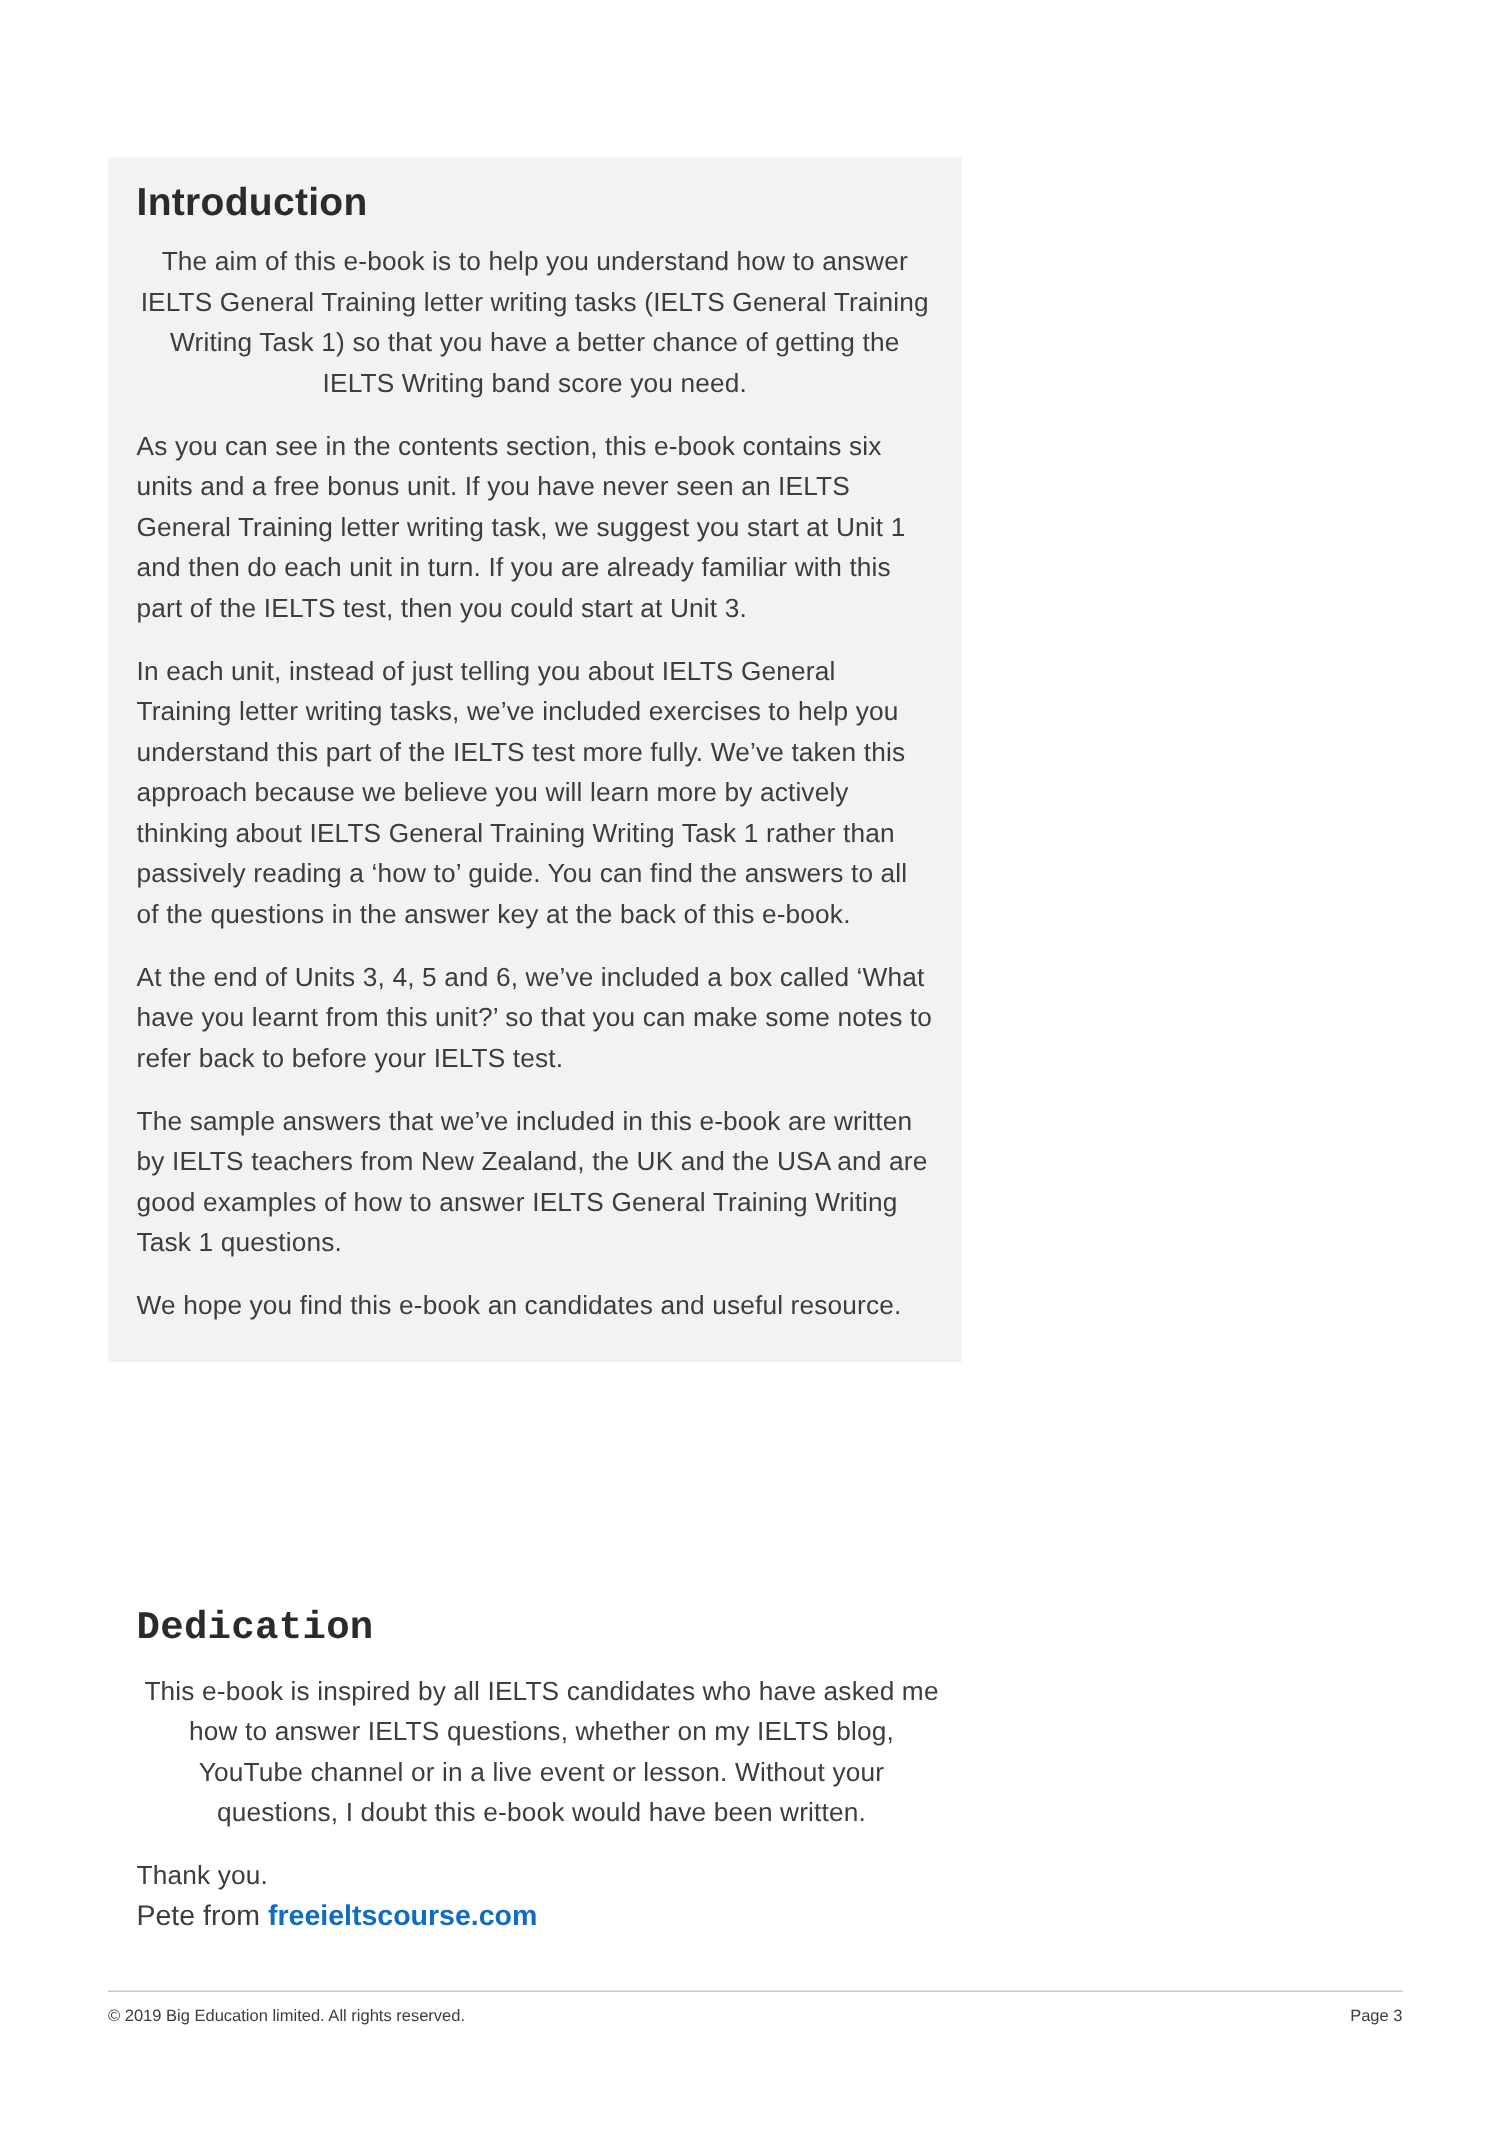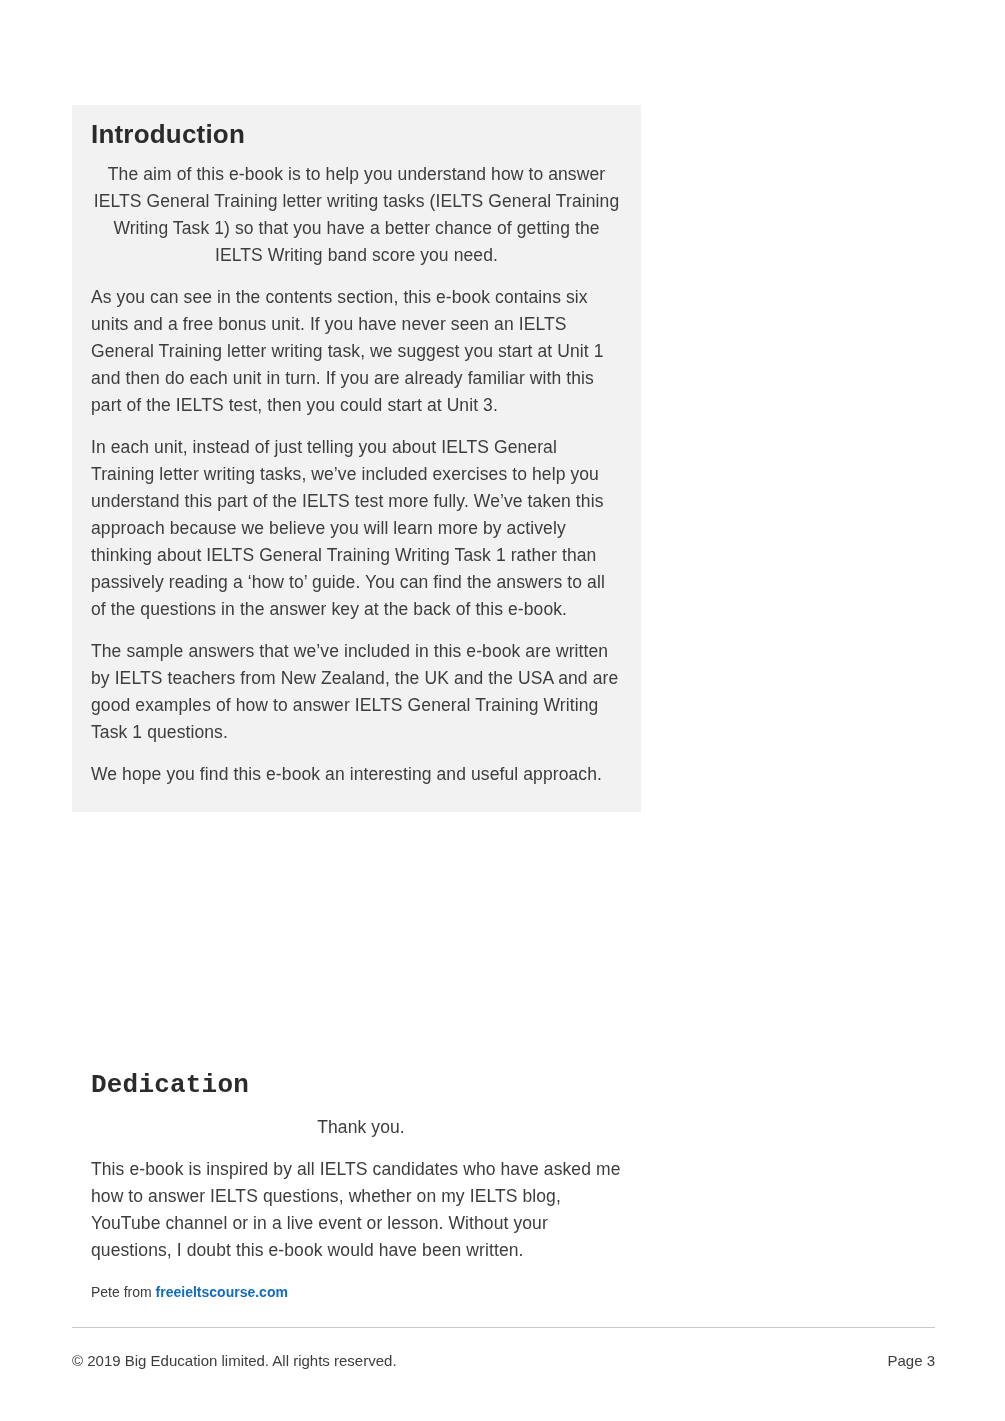--- a/index.html
+++ b/index.html
@@ -46,24 +46,23 @@
   
   .dedication {
     position: absolute;
     left: 91px;
     top: 1069px;
     width: 540px;
   }
   .dedication .section-title { margin-bottom: 13px; font-family: Liberation Mono, monospace; }
 
   .signature {
-    font-size: 14px;
+    font-size: 19px;
     line-height: 27px;
     color: #3d3d3d;
-    margin-top: 15px;
   }
   .link {
     color: #0f6cbe;
     font-weight: bold;
     text-decoration: none;
     cursor: pointer;
   }
 
   
   .footer {
@@ -71,44 +70,44 @@
     left: 72px;
     top: 1327px;
     width: 863px;
     border-top: 1px solid #c9c9c9;
     padding-top: 7px;
     display: flex;
     justify-content: space-between;
     align-items: baseline;
   }
   .footer span {
-    font-size: 15px;
+    font-size: 11px;
     line-height: 19px;
     color: #3d3d3d;
-    margin-top: 16px;
   }
 </style>
 </head>
 <body>
 
 <div class="page">
 
   <section class="intro-box">
     <h1 class="section-title">Introduction</h1>
     <p class="body-para">The aim of this e-book is to help you understand how to answer IELTS General Training letter writing tasks (IELTS General Training Writing Task 1) so that you have a better chance of getting the IELTS Writing band score you need.</p>
     <p class="body-para">As you can see in the contents section, this e-book contains six units and a free bonus unit. If you have never seen an IELTS General Training letter writing task, we suggest you start at Unit 1 and then do each unit in turn. If you are already familiar with this part of the IELTS test, then you could start at Unit 3.</p>
     <p class="body-para">In each unit, instead of just telling you about IELTS General Training letter writing tasks, we’ve included exercises to help you understand this part of the IELTS test more fully. We’ve taken this approach because we believe you will learn more by actively thinking about IELTS General Training Writing Task 1 rather than passively reading a ‘how to’ guide. You can find the answers to all of the questions in the answer key at the back of this e-book.</p>
+    <p class="body-para">At the end of Units 3, 4, 5 and 6, we’ve included a box called ‘What have you learnt from this unit?’ so that you can make some notes to refer back to before your IELTS test.</p>
     <p class="body-para">The sample answers that we’ve included in this e-book are written by IELTS teachers from New Zealand, the UK and the USA and are good examples of how to answer IELTS General Training Writing Task 1 questions.</p>
-    <p class="body-para">We hope you find this e-book an interesting and useful approach.</p>
+    <p class="body-para">We hope you find this e-book an candidates and useful resource.</p>
   </section>
 
   <section class="dedication">
     <h1 class="section-title">Dedication</h1>
+    <p class="body-para">This e-book is inspired by all IELTS candidates who have asked me how to answer IELTS questions, whether on my IELTS blog, YouTube channel or in a live event or lesson. Without your questions, I doubt this e-book would have been written.</p>
     <p class="body-para">Thank you.</p>
-    <p class="body-para">This e-book is inspired by all IELTS candidates who have asked me how to answer IELTS questions, whether on my IELTS blog, YouTube channel or in a live event or lesson. Without your questions, I doubt this e-book would have been written.</p>
     <p class="signature"><span>Pete from </span><a class="link">freeieltscourse.com</a></p>
   </section>
 
   <footer class="footer">
     <span>© 2019 Big Education limited. All rights reserved.</span>
     <span>Page 3</span>
   </footer>
 
 </div>
 

